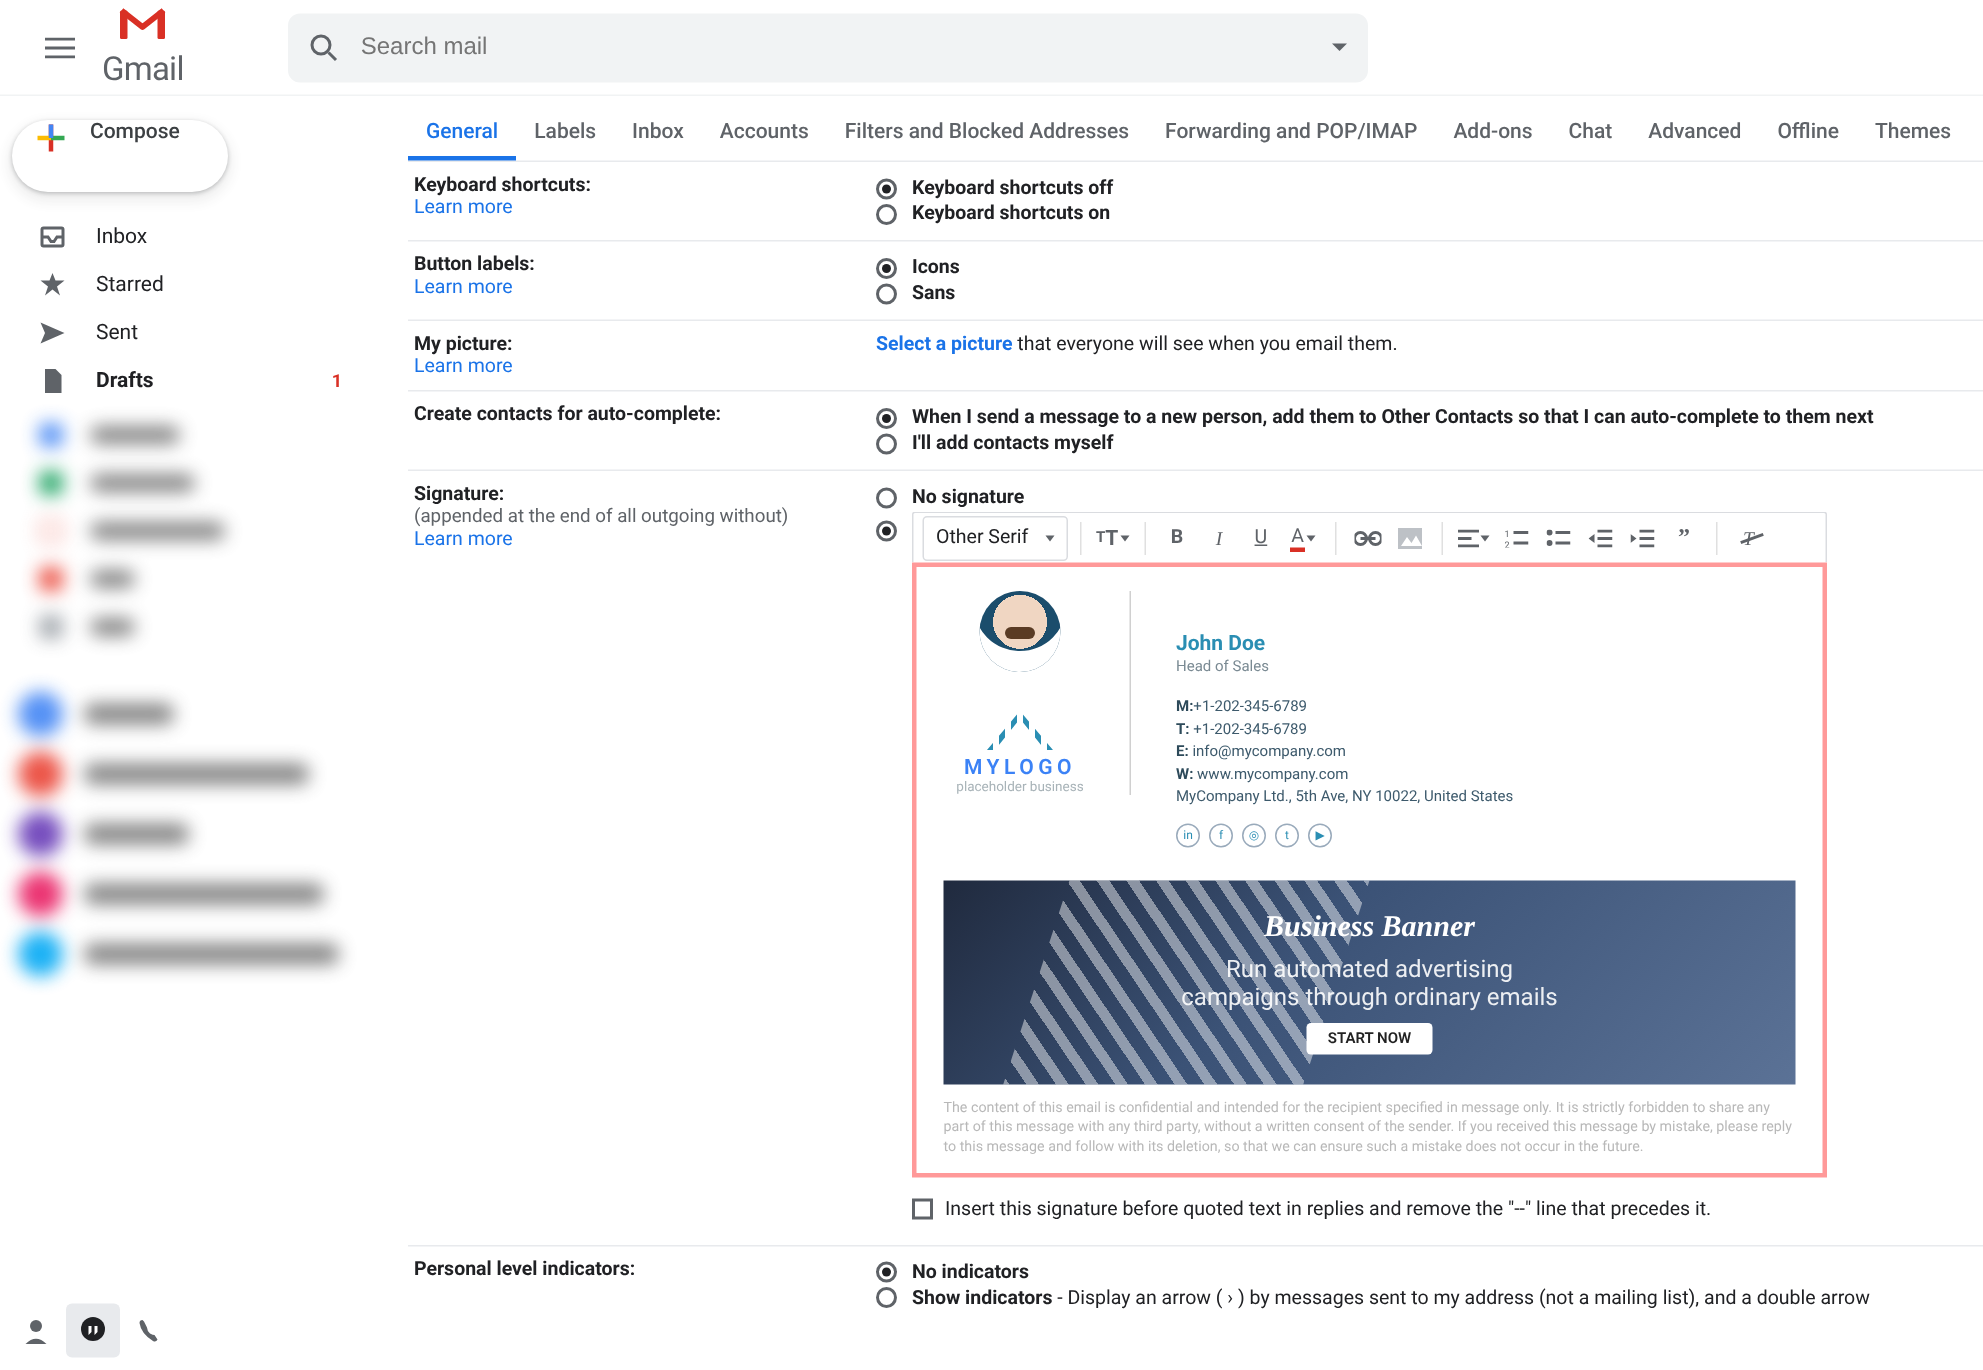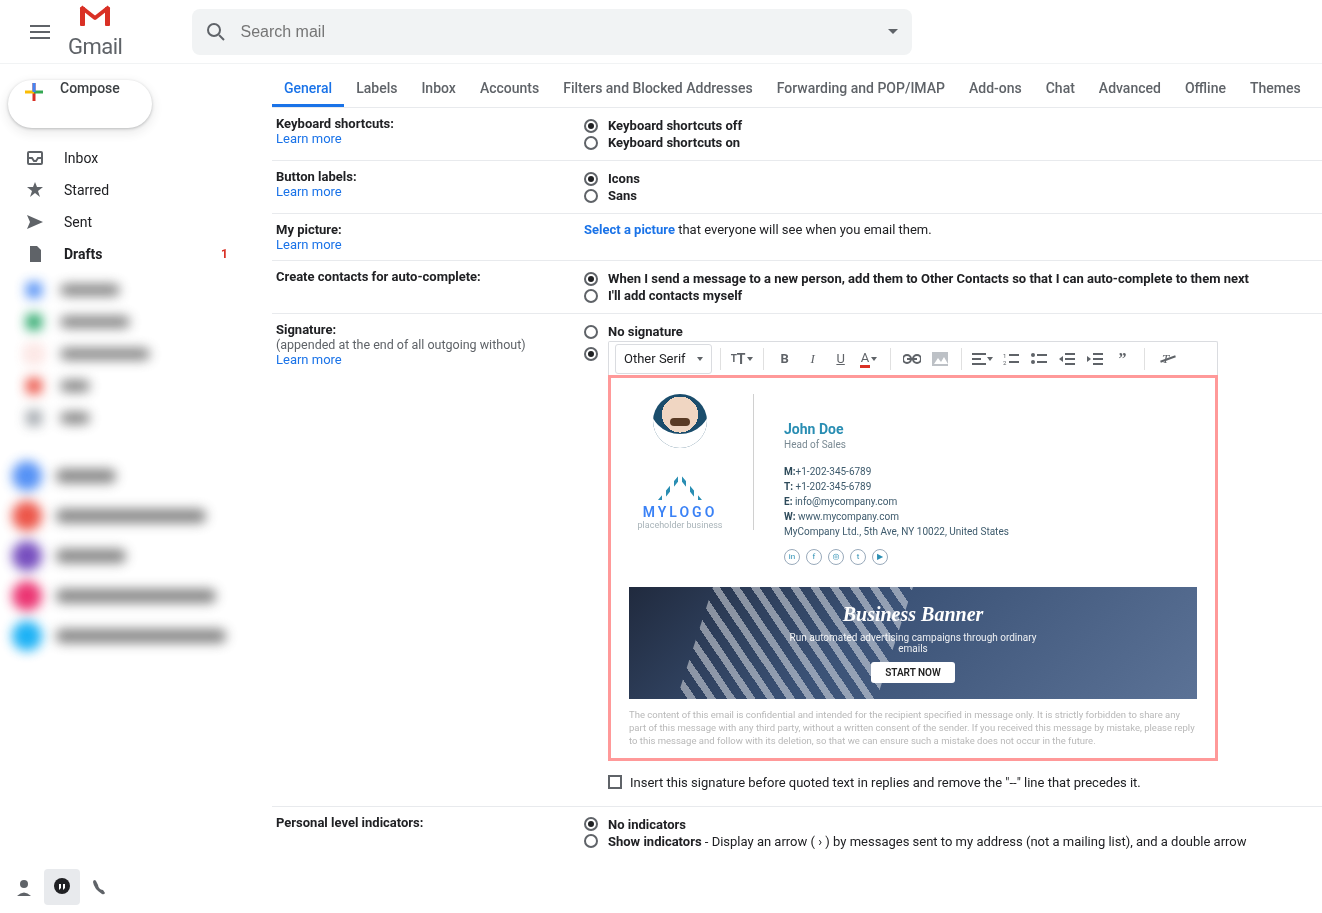--- a/index.html
+++ b/index.html
@@ -73,25 +73,25 @@
   .brand-name { letter-spacing:3px; font-size:14px; color:#3b82f6; font-weight:600;}
   .brand-sub { font-size:9px; color:#a8b3b8;}
 
   .sig-right { font-size:10px; color:#3d5a6c; line-height:1.5; padding-top:28px;}
   .sig-name { font-size:14px; font-weight:700; color:#2a8eb3; line-height:1.1;}
   .sig-title { font-size:10px; color:#7a8a93; margin-bottom:12px;}
   .sig-line b { color:#2d4a5a;}
   .soc-row { display:flex; gap:6px; margin-top:10px;}
   .soc { width:16px; height:16px; border:1px solid #9ab; border-radius:50%; font-size:8px; display:flex; align-items:center; justify-content:center; color:#2a8eb3;}
 
-  .banner { margin-top:12px; height:112px; background:linear-gradient(135deg,#202a3e,#3b5276 40%,#5b7296); position:relative; overflow:hidden; color:#fff; display:flex; align-items:center;}
+  .banner { margin-top:12px; height:136px; background:linear-gradient(135deg,#202a3e,#3b5276 40%,#5b7296); position:relative; overflow:hidden; color:#fff; display:flex; align-items:center;}
   .banner .stripes { position:absolute; left:58px; top:-20px; width:200px; height:200px; background:repeating-linear-gradient(45deg,#fff 0 6px,transparent 6px 14px); opacity:.45; transform:skewX(-18deg);}
   .banner .bmid { position:absolute; left:50%; transform:translateX(-50%); text-align:center; width:260px;}
   .banner .bmid h2{ font-family:Georgia,serif; font-style:italic; font-size:20px; font-weight:600;}
-  .banner .bmid p{ font-size:10px; margin:6px 0 8px 0; opacity:.9;}
+  .banner .bmid p{ font-size:16px; margin:6px 0 8px 0; opacity:.9;}
   .banner .cta{ display:inline-block; background:#fff; color:#222; font-size:10px; font-weight:600; padding:5px 14px; border-radius:3px;}
 
   .disclaimer { font-size:9.5px; color:#b8b8b8; line-height:1.35; margin-top:10px;}
 
   .insert-line { display:flex; align-items:center; gap:8px; font-size:13px; margin:14px 0 6px 0;}
 
   
   svg { display:block; }
 
   .blurred-contacts .fake-bar{height:14px;}

